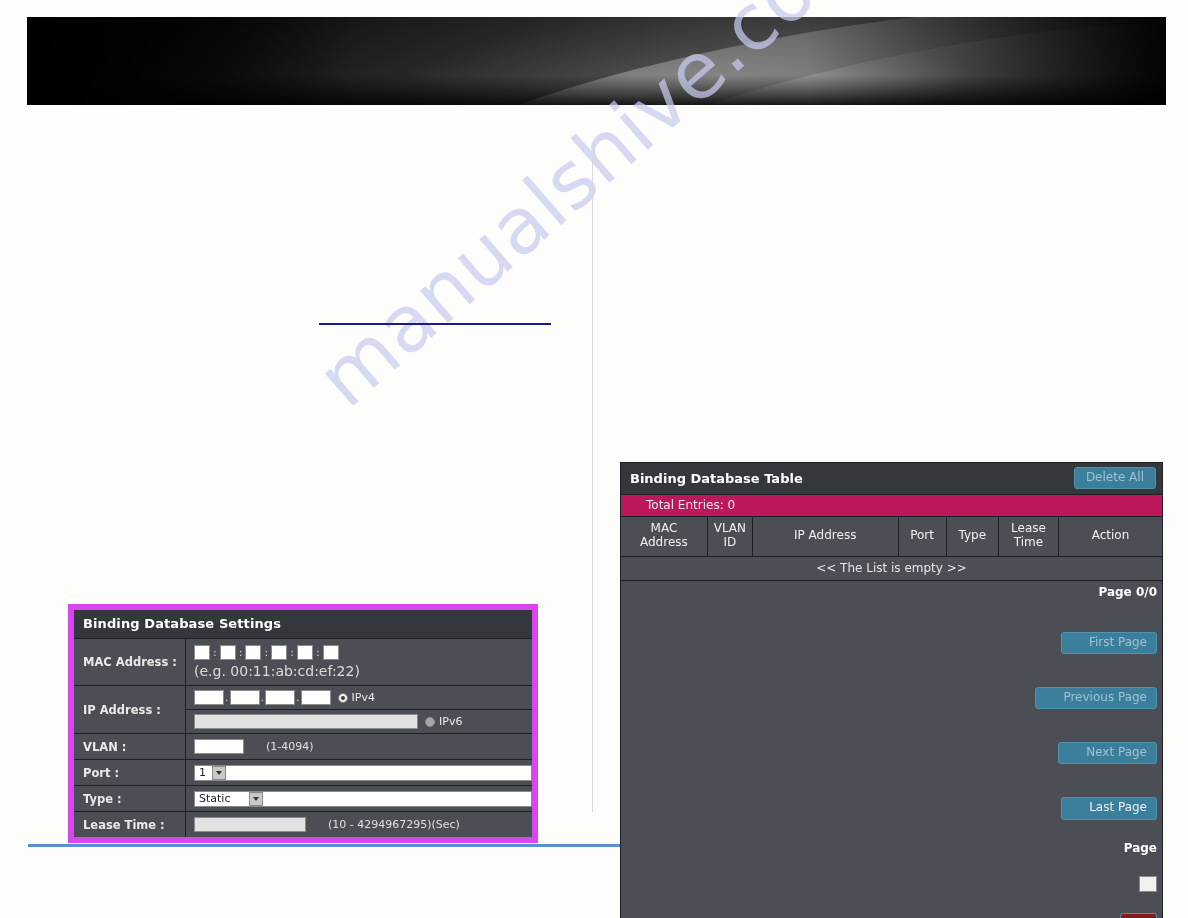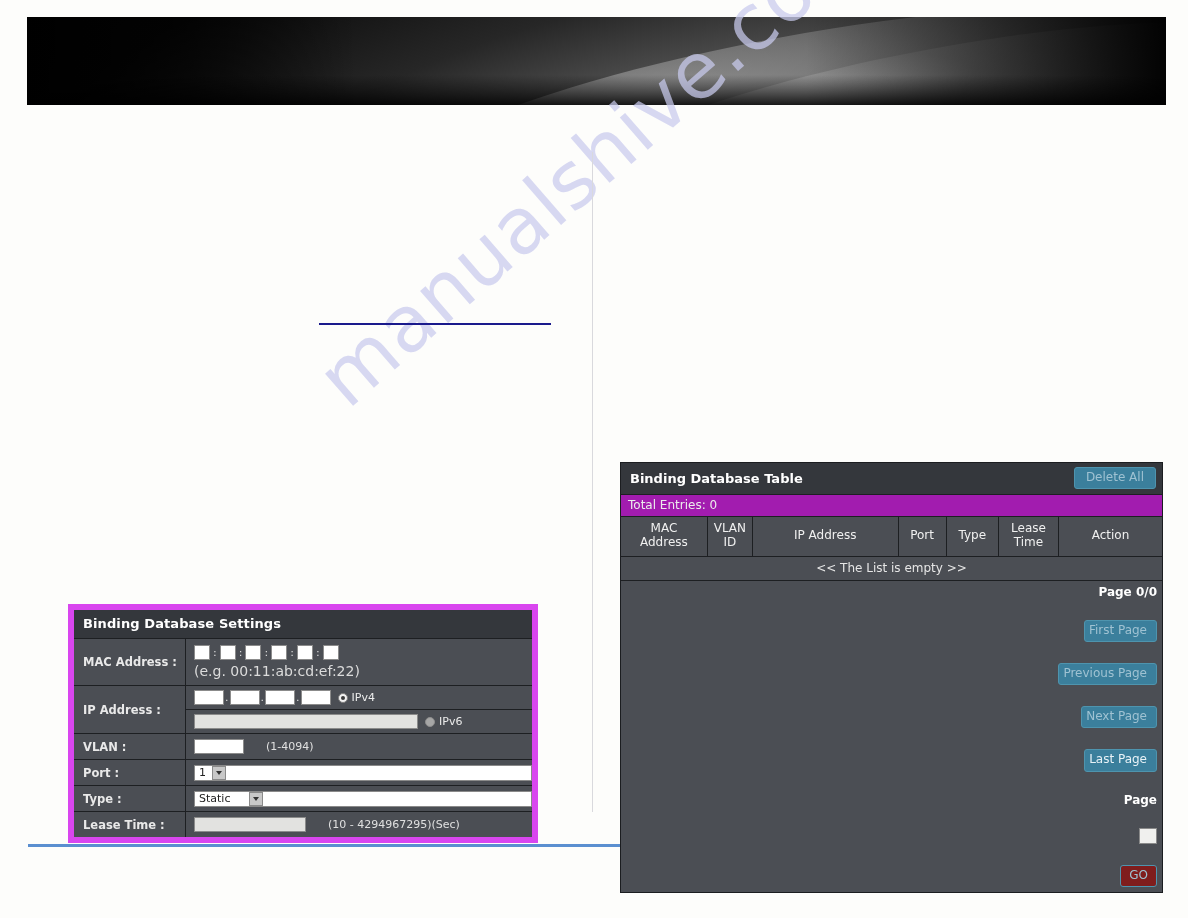--- a/index.html
+++ b/index.html
@@ -347,22 +347,22 @@
     background: #3b7f9c;
     color: #9fc2d2;
     border: 1px solid #4e94ae;
     border-radius: 3px;
     font-size: 12px;
     padding: 3px 11px 4px 11px;
     line-height: 1.1;
     font-family: "DejaVu Sans", "Liberation Sans", sans-serif;
   }
   .tp-total {
-    background: #a21caf;
-    padding: 3px 0 4px 7px;
+    background: #be185d;
+    padding: 3px 0 4px 25px;
     font-size: 12px;
     color: #ececec;
     border-bottom: 1px solid #1d1f22;
   }
   table.binding {
     width: 100%;
     border-collapse: collapse;
     table-layout: fixed;
   }
   table.binding th {
@@ -398,24 +398,25 @@
     font-size: 12px;
     color: #ffffff;
     white-space: nowrap;
   }
   .pgbtn {
     background: #3b7f9c;
     border: 1px solid #4e94ae;
     border-radius: 3px;
     color: #9fc2d2;
     font-size: 12px;
-    padding: 3px 9px 4px 4px;
+    padding: 3px 9px 4px 27px;
     line-height: 1.1;
     white-space: nowrap;
     font-family: "DejaVu Sans", "Liberation Sans", sans-serif;
+    margin-top: 12px;
   }
   .pgbtn.active { color: #e8f2f7; }
   .page-word {
     font-weight: bold;
     font-size: 12px;
     color: #ffffff;
     margin-left: 2px;
   }
   .page-input {
     width: 18px;

